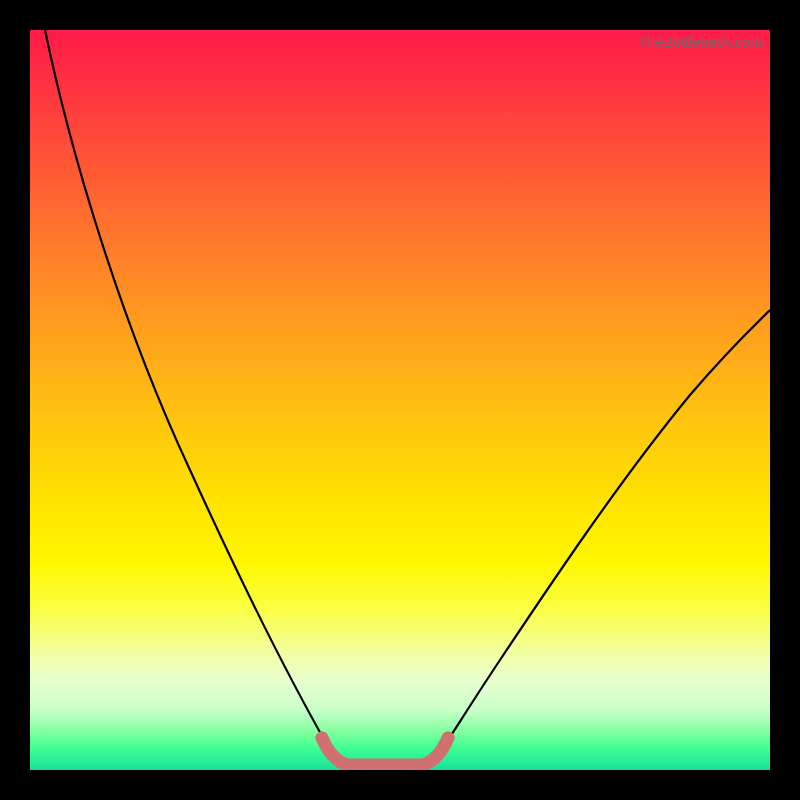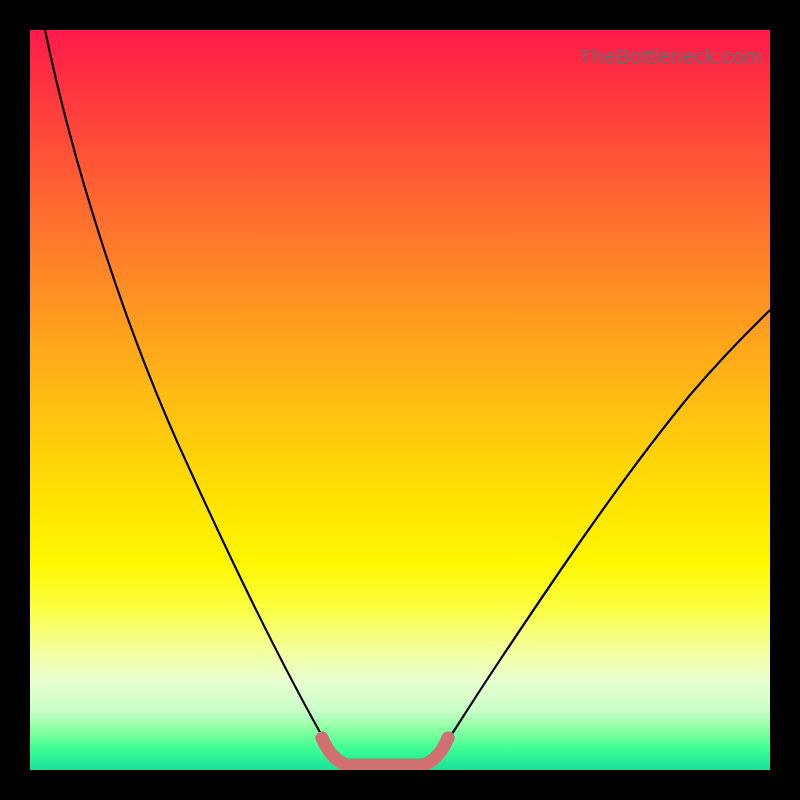--- a/index.html
+++ b/index.html
@@ -36,24 +36,24 @@
       #e8ffd0 88%,
       #c8ffc8 92%,
       #7dff9d 95%,
       #3fff93 97%,
       #22e89a 99.3%,
       #1fdc98 100%
     );
   }
   .watermark {
     position: absolute;
-    top: 14px;
+    top: 4px;
     right: 8px;
     color: #6b6b6b;
-    font-size: 21px;
+    font-size: 14px;
     font-weight: 500;
     letter-spacing: 0.2px;
     user-select: none;
     text-align: right;
   }
   svg.curves {
     position: absolute;
     inset: 0;
   }
 </style>

